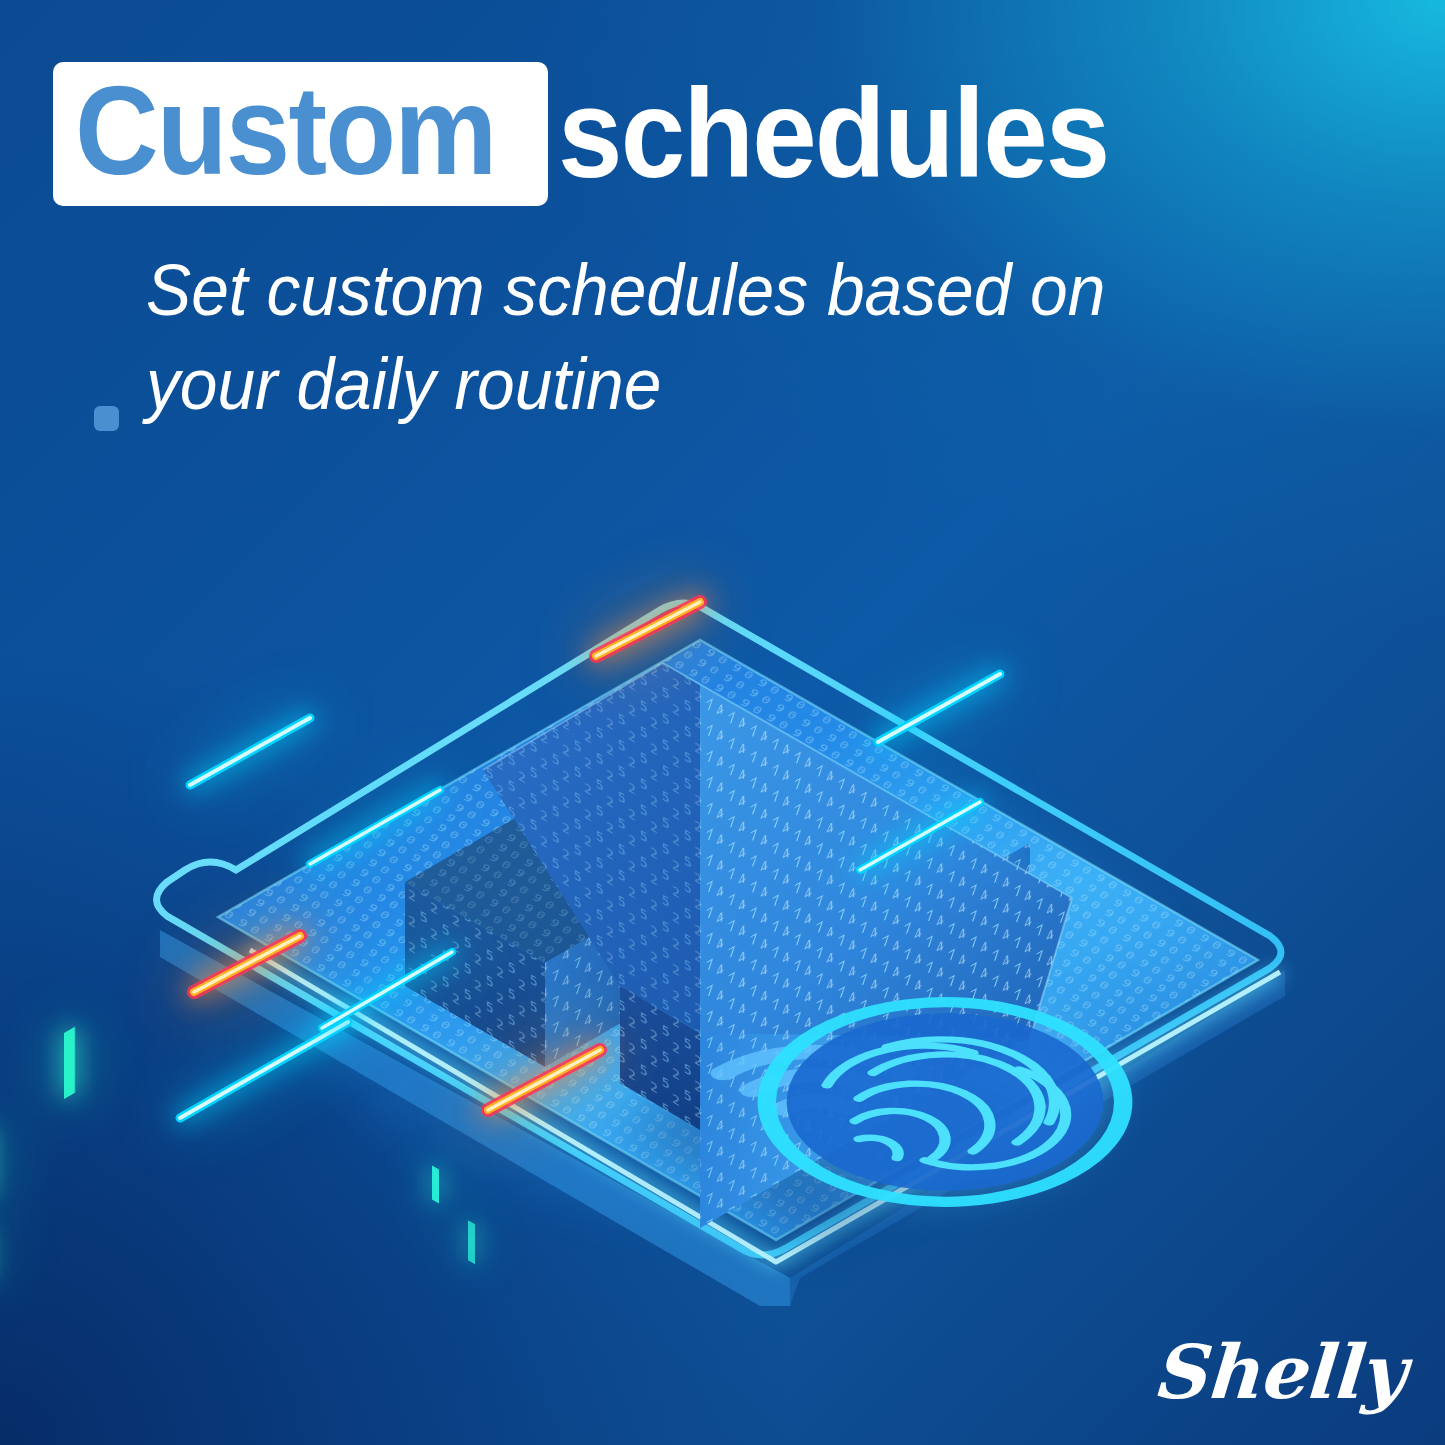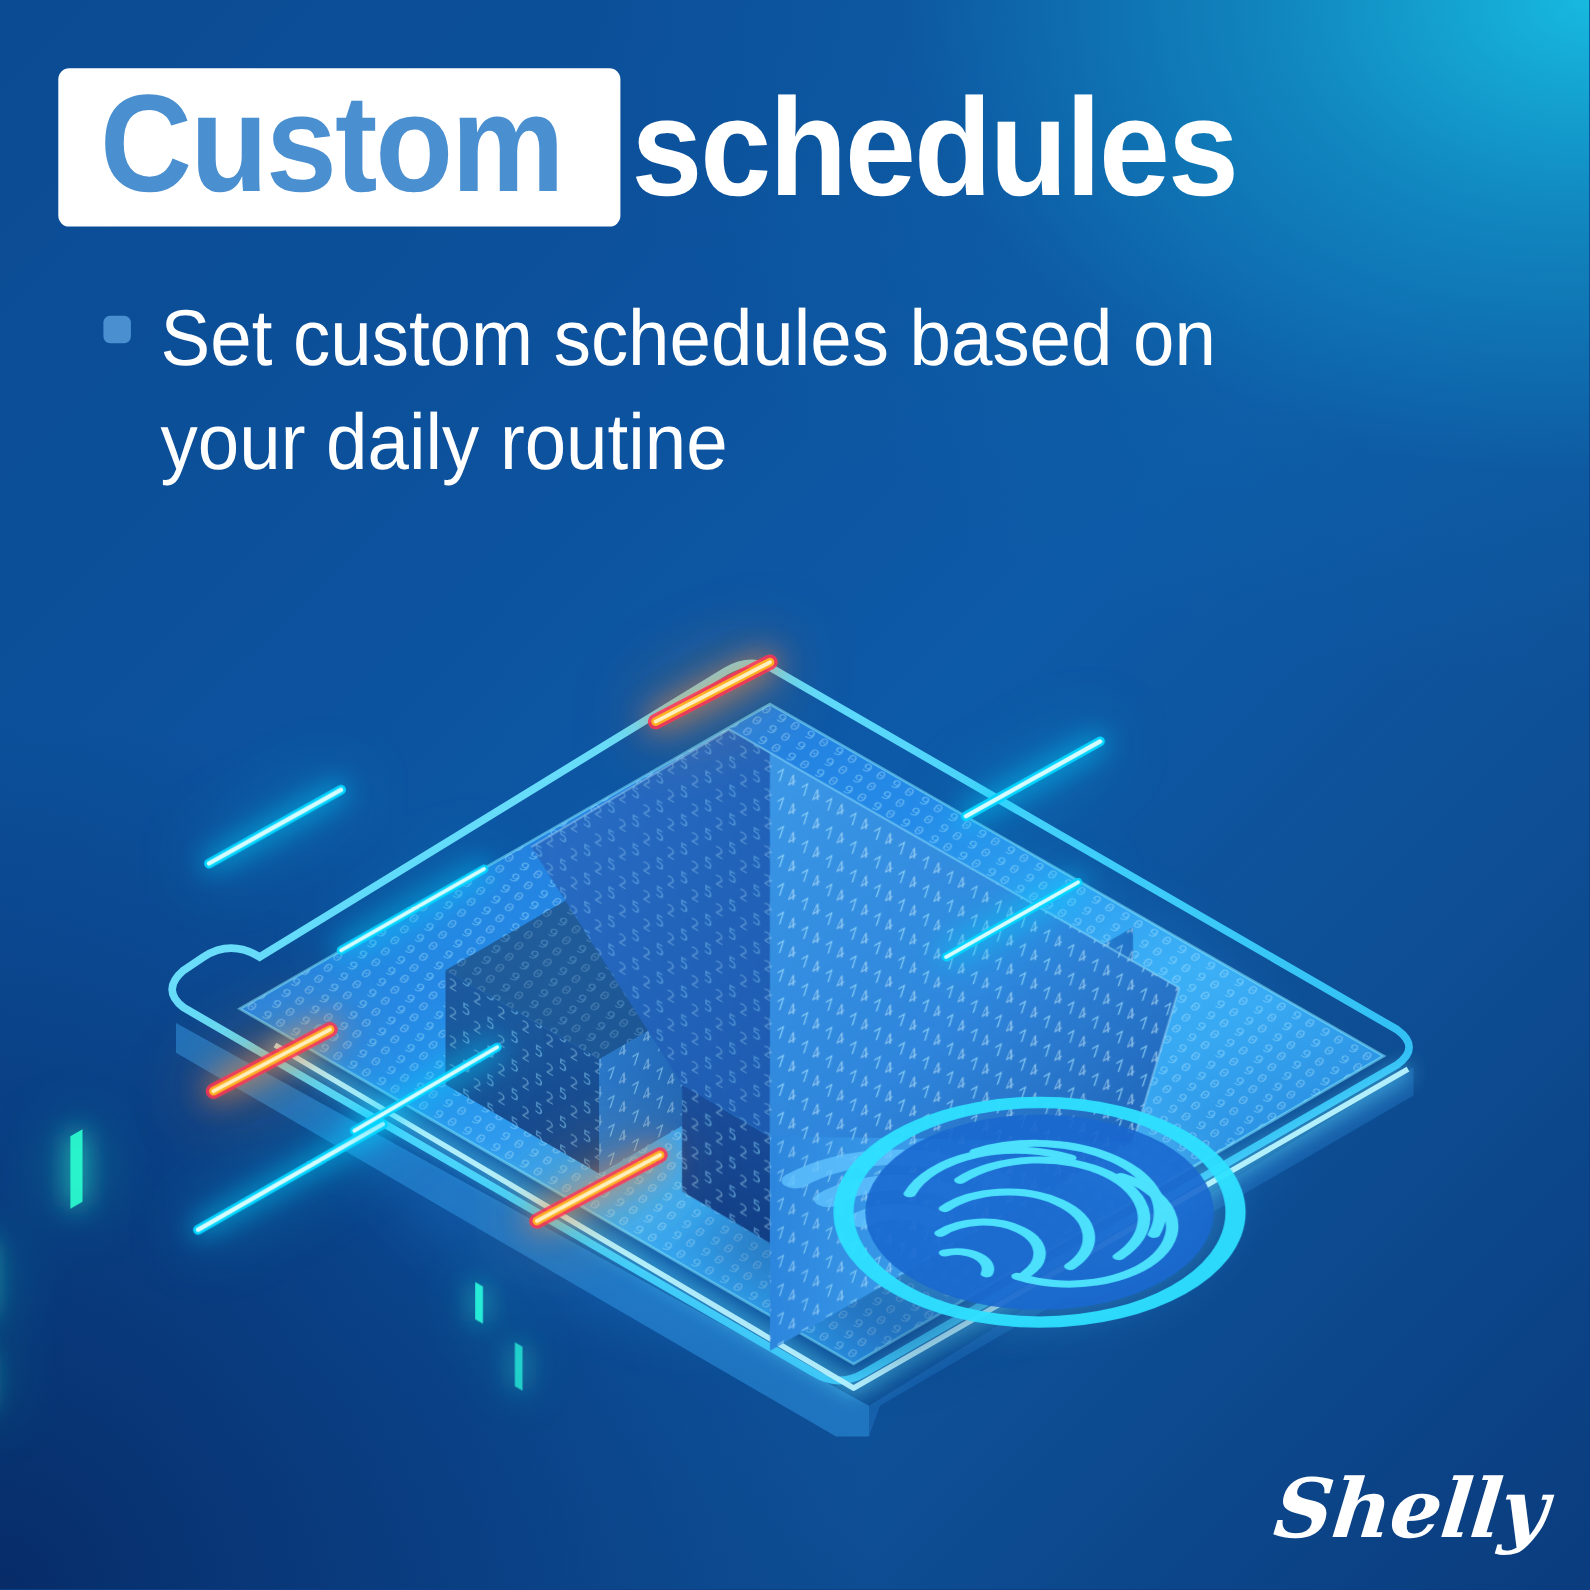--- a/index.html
+++ b/index.html
@@ -23,21 +23,21 @@
     position: absolute;
     left: 53px;
     top: 62px;
     display: flex;
     align-items: center;
     white-space: nowrap;
   }
   .headline-box {
     background: #ffffff;
     border-radius: 10px;
-    padding: 6px 16px 12px 38px;
+    padding: 6px 16px 12px 22px;
     display: inline-block;
   }
   .headline-accent {
     color: #4a8fd0;
     font-size: 126px;
     font-weight: bold;
     line-height: 1.0;
     letter-spacing: -2px;
     display: block;
     transform: scaleX(0.92);
@@ -51,24 +51,25 @@
     letter-spacing: -2px;
     margin-left: 10px;
     transform: scaleX(0.92);
     transform-origin: left center;
   }
 
   
   .bullet-block {
     position: absolute;
     left: 94px;
-    top: 262px;
+    top: 244px;
     width: 1180px;
     display: flex;
-    align-items: flex-start;
+    align-items: flex-end;
+    font-style: italic;
   }
   .bullet-marker {
     width: 25px; height: 25px;
     background: #4a8fd0;
     border-radius: 6px;
     flex: 0 0 auto;
     margin-top: 25px;
   }
   .bullet-text {
     color: #ffffff;

